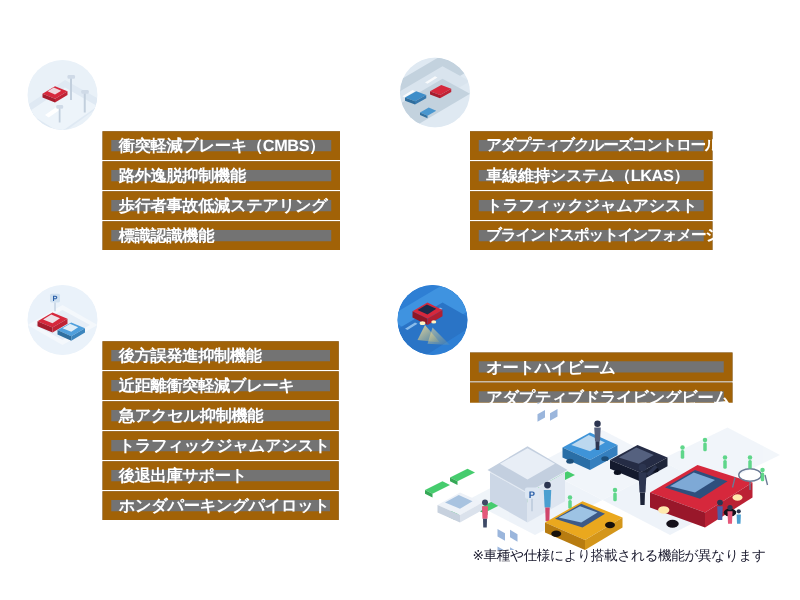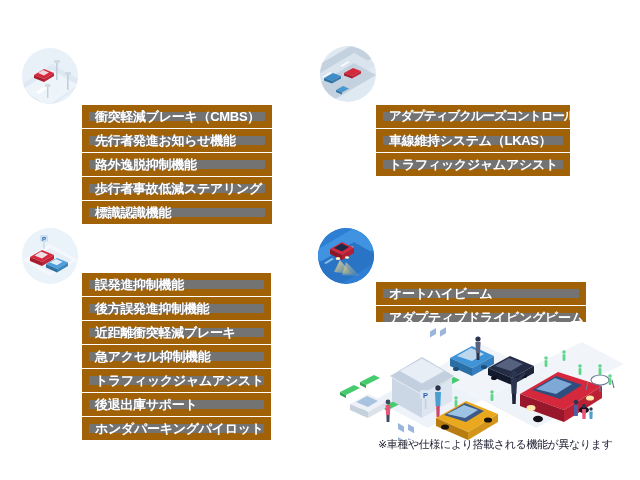--- a/index.html
+++ b/index.html
@@ -125,21 +125,20 @@
           <rect x="32" y="12" width="6" height="3" rx="1" fill="#cfdae7"></rect>
           <rect x="45" y="26" width="1.6" height="16" fill="#c2cfdd"></rect>
           <rect x="43" y="24" width="6" height="3" rx="1" fill="#cfdae7"></rect>
           <rect x="25" y="38" width="1.4" height="12" fill="#c2cfdd"></rect>
           <rect x="23" y="36" width="5.5" height="3" rx="1" fill="#cfdae7"></rect>
         </g>
       </svg>
     </div>
     <div class="bar-list">
       <div class="bar">衝突軽減ブレーキ（CMBS）</div>
-      <div class="bar">先行者発進お知らせ機能</div>
       <div class="bar">路外逸脱抑制機能</div>
       <div class="bar">歩行者事故低減ステアリング</div>
       <div class="bar">標識認識機能</div>
     </div>
   </div>
 
   <div class="group" id="group-cruise">
     <div class="icon-circle" style="left:0;top:0;">
       <svg width="56" height="56" viewBox="0 0 56 56">
         <defs>
@@ -173,20 +172,21 @@
             <path d="M16 44 L23 40 L29 42.5 L22 46.5 Z" fill="#4a97cf"></path>
             <path d="M16 44 L22 46.5 L22 48.5 L16 46 Z" fill="#33719f"></path>
           </g>
         </g>
       </svg>
     </div>
     <div class="bar-list">
       <div class="bar tight">アダプティブクルーズコントロール（ACC）</div>
       <div class="bar">車線維持システム（LKAS）</div>
       <div class="bar">トラフィックジャムアシスト</div>
+      <div class="bar tight">ブラインドスポットインフォメーション</div>
     </div>
   </div>
 
   <div class="group" id="group-parking">
     <div class="icon-circle" style="left:2px;top:0;">
       <svg width="56" height="56" viewBox="0 0 56 56">
         <defs>
           <clipPath id="clipP">
               <circle cx="28" cy="28" r="28"></circle>
             </clipPath>
@@ -213,21 +213,20 @@
           <g>
             <path d="M24 36 L35 30 L46 34.5 L35 41 Z" fill="#4f9fdc"></path>
             <path d="M24 36 L35 41 L35 44.5 L24 39.5 Z" fill="#2f6f9f"></path>
             <path d="M35 41 L46 34.5 L46 38 L35 44.5 Z" fill="#3c85bd"></path>
             <path d="M28 34.5 L34 31 L40.5 33.8 L35 37.3 Z" fill="#eff6fb" opacity="0.9"></path>
           </g>
         </g>
       </svg>
     </div>
     <div class="bar-list">
-      <div class="bar">誤発進抑制機能</div>
       <div class="bar">後方誤発進抑制機能</div>
       <div class="bar">近距離衝突軽減ブレーキ</div>
       <div class="bar">急アクセル抑制機能</div>
       <div class="bar">トラフィックジャムアシスト</div>
       <div class="bar">後退出庫サポート</div>
       <div class="bar">ホンダパーキングパイロット</div>
     </div>
   </div>
 
   <div class="group" id="group-lighting">

